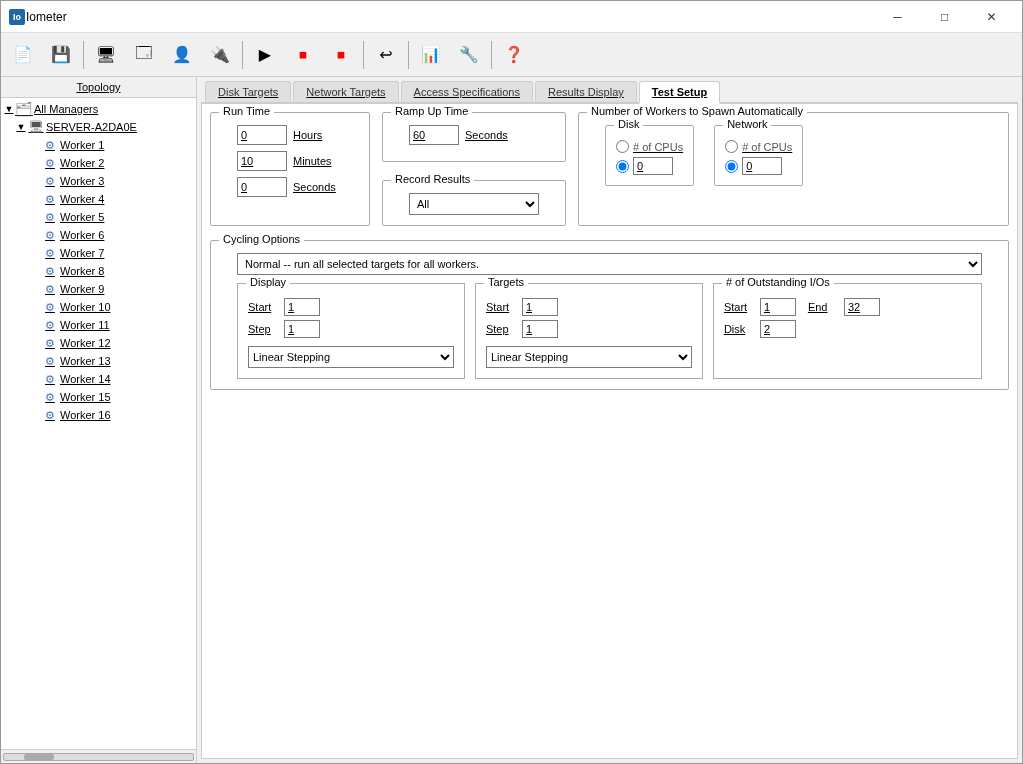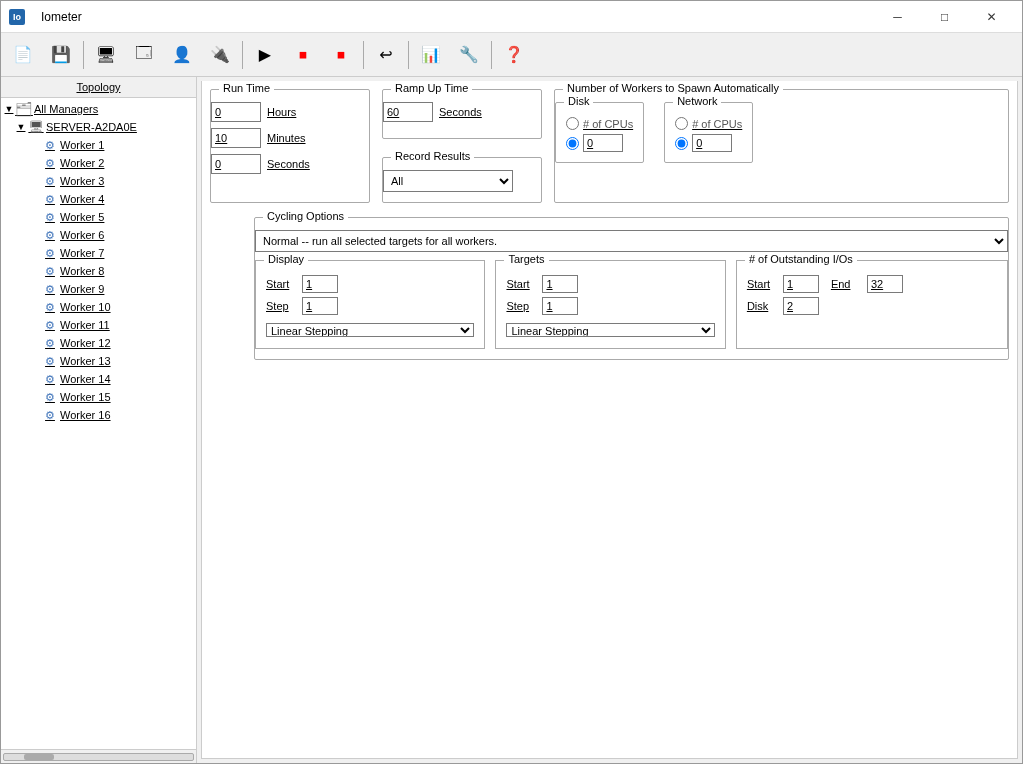--- a/index.html
+++ b/index.html
@@ -25,21 +25,21 @@
       display: flex;
       align-items: center;
       justify-content: space-between;
       padding: 0 8px;
       border-bottom: 1px solid #ddd;
       flex-shrink: 0;
     }
     .title-bar-left {
       display: flex;
       align-items: center;
-      gap: 16px;
+      gap: 1px;
     }
     .app-icon {
       width: 16px;
       height: 16px;
       background: #2266aa;
       border-radius: 2px;
       display: flex;
       align-items: center;
       justify-content: center;
       color: #fff;
@@ -218,21 +218,21 @@
       background: #fff;
       border: 1px solid #ccc;
       border-top: none;
       padding: 8px;
       overflow-y: auto;
     }
 
     .group-box {
       border: 1px solid #aaa;
       border-radius: 2px;
-      padding: 8px 0 10px;
+      padding: 8px 26px 10px;
       margin-bottom: 10px;
       position: relative;
     }
     .group-box-title {
       position: absolute;
       top: -8px;
       left: 8px;
       background: #fff;
       padding: 0 4px;
       font-size: 11px;
@@ -315,21 +315,20 @@
     .select-field {
       height: 22px;
       border: 1px solid #7a7a7a;
       padding: 1px 3px;
       font-size: 11px;
       background: #fff;
     }
 
     .cycling-section {
       margin-top: 4px;
-      margin-left: 44px;
     }
 
     .cycling-select {
       width: 100%;
       height: 22px;
       border: 1px solid #7a7a7a;
       padding: 1px 3px;
       font-size: 11px;
       background: #fff;
       margin-bottom: 8px;
@@ -377,21 +376,21 @@
     .sub-input-field-end {
       width: 36px;
       height: 18px;
       border: 1px solid #7a7a7a;
       padding: 1px 3px;
       font-size: 11px;
       background: #fff;
     }
 
     .sub-select {
-      height: 14px;
+      height: 22px;
       border: 1px solid #7a7a7a;
       font-size: 11px;
       background: #fff;
       width: 100%;
       margin-top: 4px;
     }
 
     .status-bar {
       height: 22px;
       background: #f0f0f0;
@@ -565,20 +564,37 @@
       </div>
       <div class="sidebar-scrollbar">
         <div class="scrollbar-track">
           <div class="scrollbar-thumb"></div>
         </div>
       </div>
     </div>
 
     <div class="content-area">
 
+      <div class="tabs">
+        <div class="tab">
+          <span>Disk Targets</span>
+        </div>
+        <div class="tab">
+          <span>Network Targets</span>
+        </div>
+        <div class="tab">
+          <span>Access Specifications</span>
+        </div>
+        <div class="tab">
+          <span>Results Display</span>
+        </div>
+        <div class="tab active">
+          <span>Test Setup</span>
+        </div>
+      </div>
 
       <div class="panel">
 
 
         <div class="top-row-layout">
 
           <div class="group-box" style="min-width: 160px;">
             <span class="group-box-title">Run Time</span>
             <div class="group-box-content">
               <div class="input-row">

